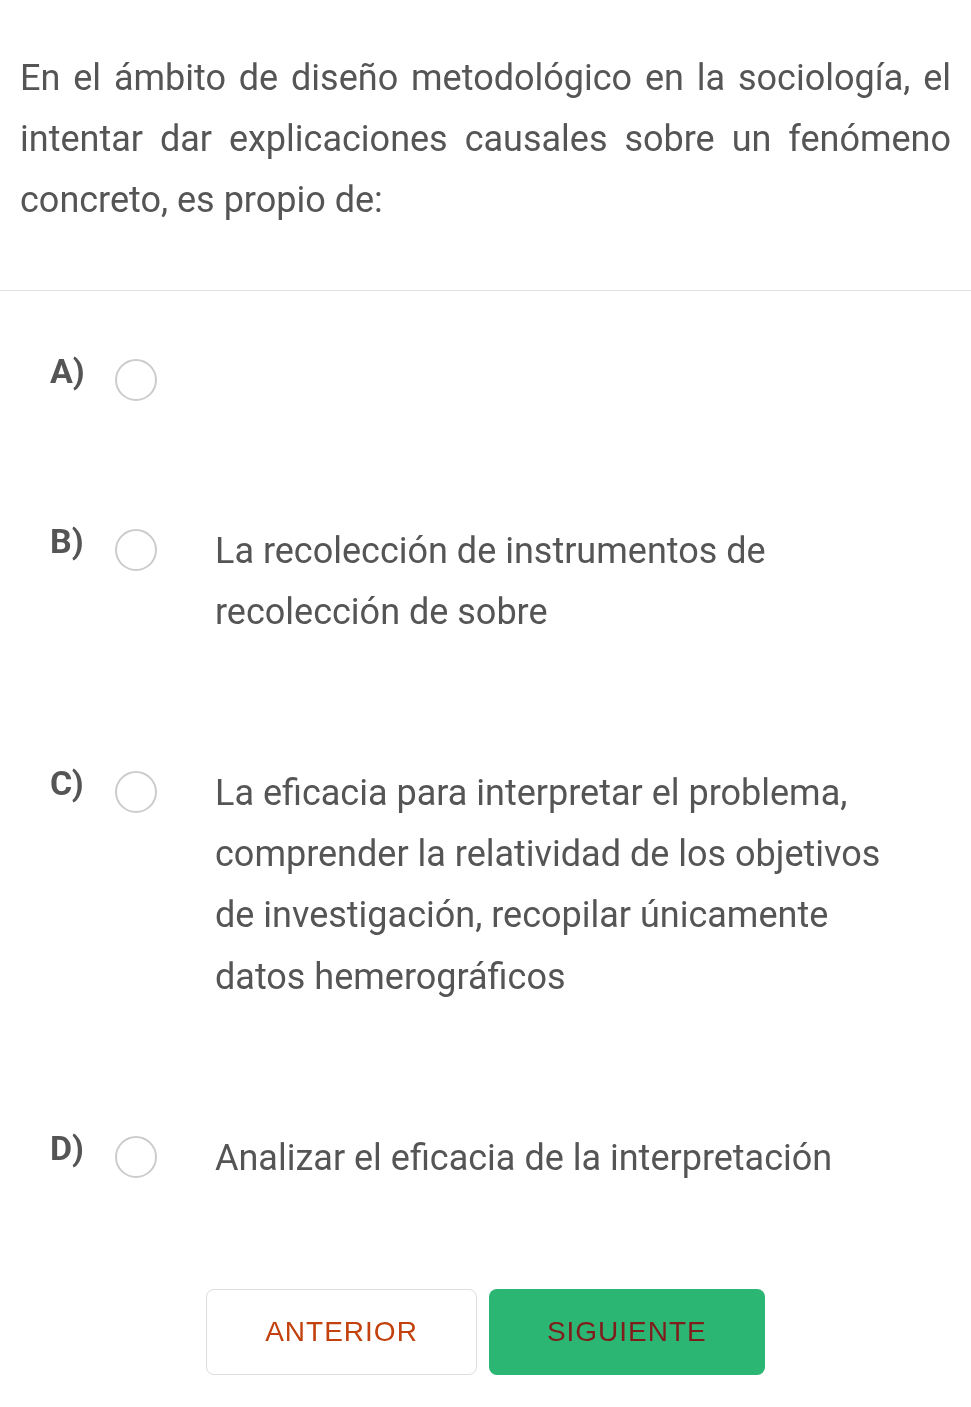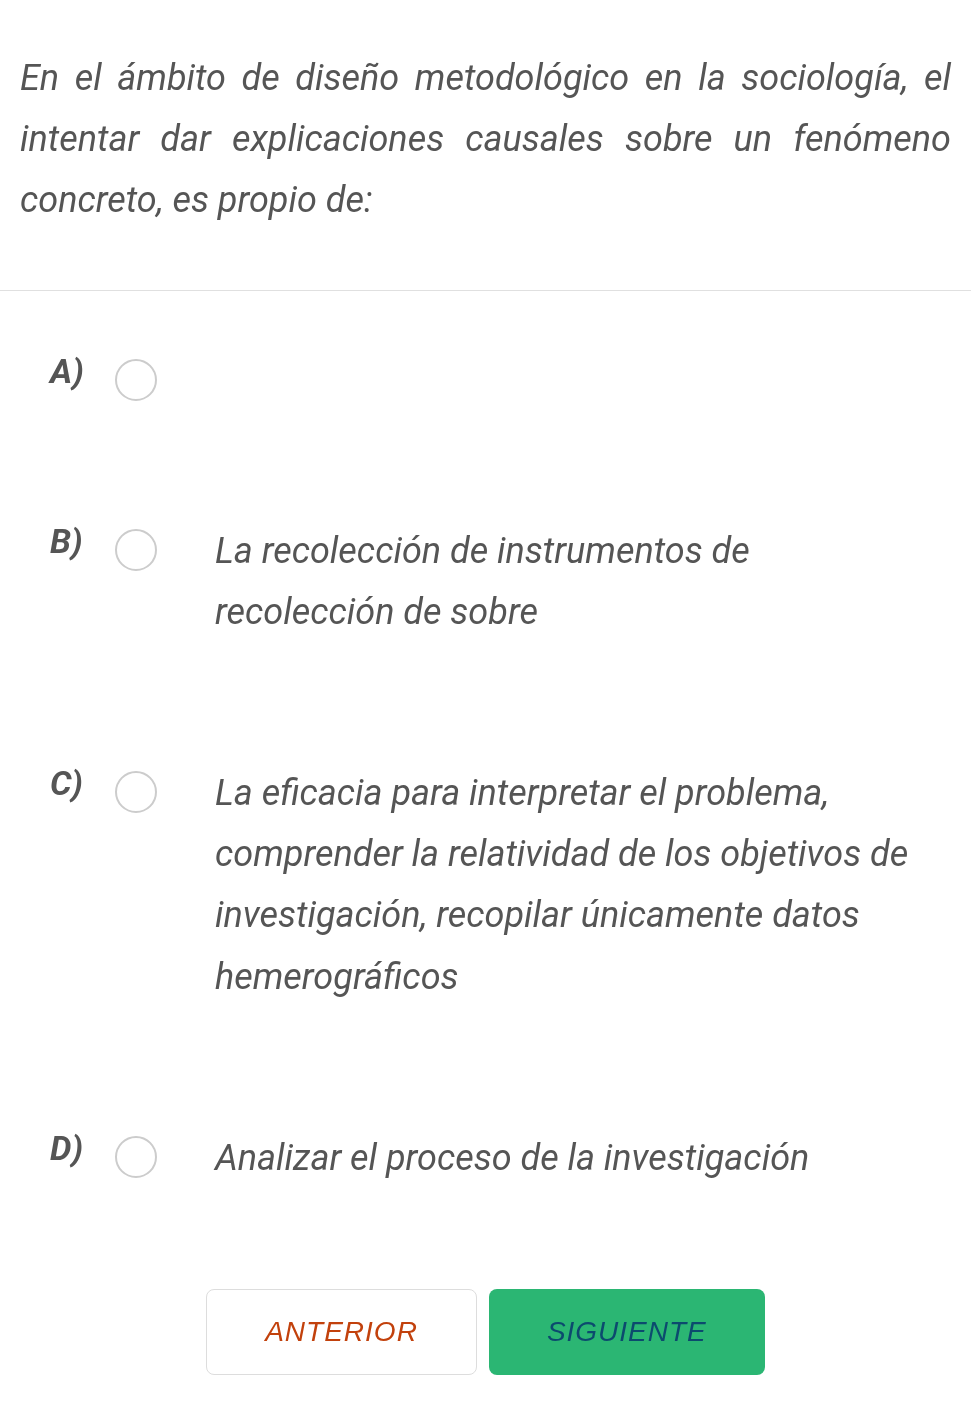--- a/index.html
+++ b/index.html
@@ -1,19 +1,18 @@
 <!DOCTYPE html>
 <html><head>
   <meta charset="utf-8">
   <style>
     * {
       margin: 0;
       padding: 0;
       box-sizing: border-box;
-      font-style: italic;
     }
     body {
       font-family: -apple-system, BlinkMacSystemFont, 'Segoe UI', Roboto, sans-serif;
       background: #ffffff;
       width: 971px;
       height: 1407px;
       color: #555555;
     }
     .question-text {
       padding: 48px 20px 58px 20px;
@@ -78,21 +77,21 @@
       border: none;
       text-align: center;
     }
     .btn-prev {
       background: #ffffff;
       color: #c2410c;
       border: 1px solid #dddddd;
     }
     .btn-next {
       background: #2bb673;
-      color: #0c4a6e;
+      color: #7f1d1d;
     }
   </style>
 </head>
 <body>
 
 <div class="question-text">En el ámbito de diseño metodológico en la sociología, el intentar dar explicaciones causales sobre un fenómeno concreto, es propio de:</div>
 
 <div class="options-container">
 
   <div class="option-row">
@@ -116,21 +115,21 @@
       <div class="radio-circle"></div>
     </div>
     <div class="option-text">La eficacia para interpretar el problema, comprender la relatividad de los objetivos de investigación, recopilar únicamente datos hemerográficos</div>
   </div>
 
   <div class="option-row">
     <div class="option-letter">D)</div>
     <div class="radio-wrapper">
       <div class="radio-circle"></div>
     </div>
-    <div class="option-text">Analizar el proceso de la investigación</div>
+    <div class="option-text">Analizar el eficacia de la interpretación</div>
   </div>
 
 </div>
 
 <div class="buttons-container">
   <button class="btn btn-prev">ANTERIOR</button>
   <button class="btn btn-next">SIGUIENTE</button>
 </div>
 
 </body></html>

